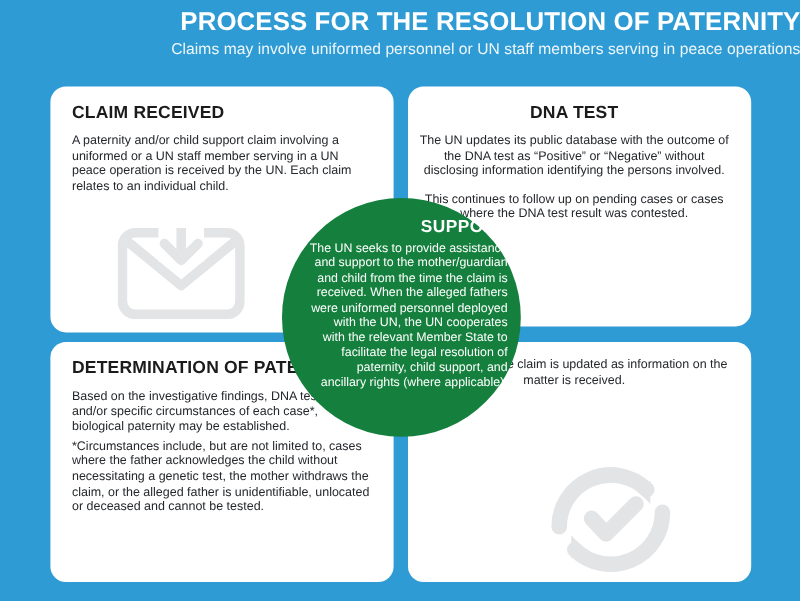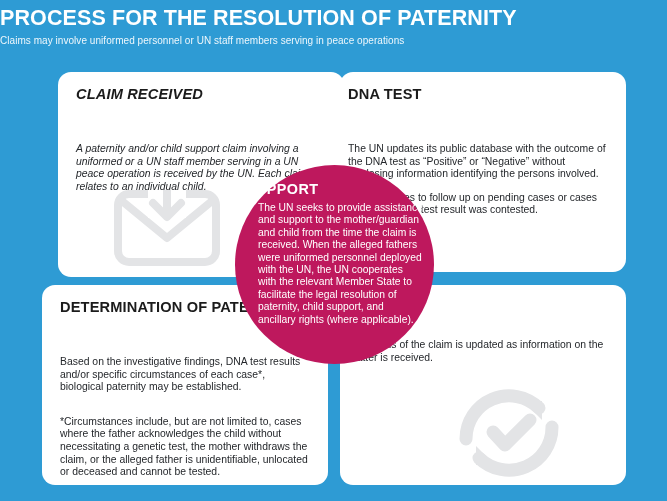--- a/index.html
+++ b/index.html
@@ -8,94 +8,93 @@
     background:#2e9bd4;
     font-family:"Liberation Sans", sans-serif;
     position:relative;
     overflow:hidden;
   }
 
   
   #header {
     position:absolute;
     left:0; top:0; width:667px; height:72px;
-    text-align:left;
+    text-align:right;
     padding-top:6px;
   }
   #header .title {
     color:#ffffff;
     font-weight:bold;
     font-size:21.5px;
     line-height:25px;
     letter-spacing:0.1px;
   }
   #header .subtitle {
     color:#eef7fc;
-    font-size:10px;
+    font-size:13px;
     line-height:13px;
     margin-top:3px;
     letter-spacing:0.05px;
   }
 
   
   #grid {
     position:absolute;
     left:42px; top:72px;
     width:584px; height:413px;
   }
   .card {
     position:absolute;
     background:#ffffff;
     border-radius:13px;
     overflow:hidden;
   }
-  #card-claim-received   { left:16px;   top:0px;   width:286px; height:205px;font-style:italic; }
+  #card-claim-received   { left:0px;   top:0px;   width:286px; height:205px; }
   #card-dna-test         { left:298px; top:0px;   width:286px; height:200px; }
   #card-determination    { left:0px;   top:213px; width:286px; height:200px; }
   #card-claim-status     { left:298px; top:213px; width:286px; height:200px; }
 
   .card-inner { position:relative; z-index:2; padding:14px 18px 0 18px; }
-  .card-inner.right { text-align:left; padding-left:8px; padding-right:17px; }
+  .card-inner.right { text-align:center; padding-left:8px; padding-right:17px; }
 
   .card h2 {
     color:#1b1b1b;
     font-weight:bold;
     font-size:14.6px;
     line-height:17px;
     letter-spacing:0.15px;
     margin-bottom:9px;
   }
   .card p {
     color:#24272b;
     font-size:10.4px;
     line-height:12.6px;
-    margin-top:40px;
   }
-  .card p + p { margin-top:22px; }
+  .card p + p { margin-top:4px; }
   .card-inner.right p + p { margin-top:11px; }
 
   
   .wm {
     position:absolute;
     z-index:1;
     opacity:1;
     pointer-events:none;
   }
   #wm-envelope { left:56px;  top:118px; }
   #wm-refresh  { left:106px; top:92px;  }
 
   
   #support-circle {
     position:absolute;
     left:235px; top:165px;
     width:199px; height:199px;
     border-radius:50%;
-    background:#be185d;
+    background:#15803d;
     z-index:5;
-    text-align:left;
+    text-align:right;
     padding:16px 11px 0 11px;
   }
   #support-circle h2 {
     color:#ffffff;
     font-weight:bold;
     font-size:14.4px;
     line-height:17px;
     letter-spacing:0.4px;
     margin-bottom:4px;
   }

